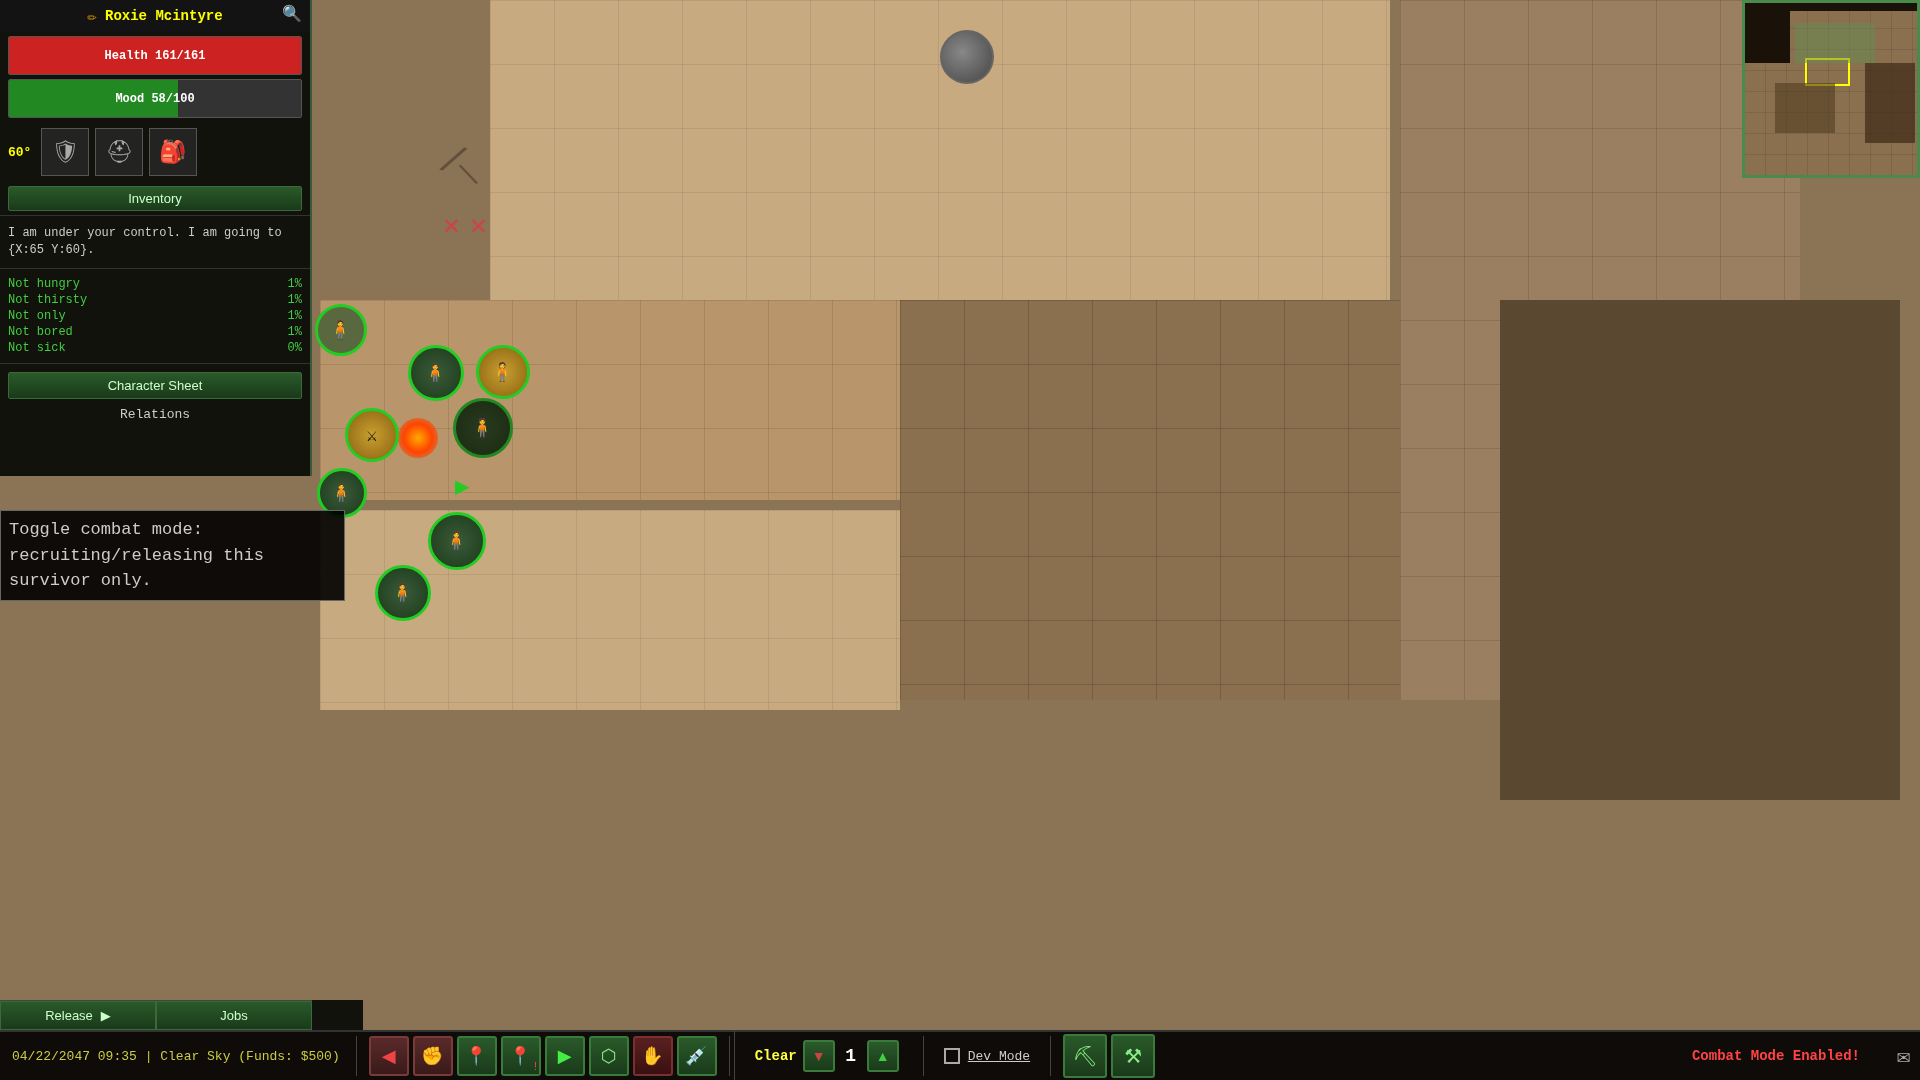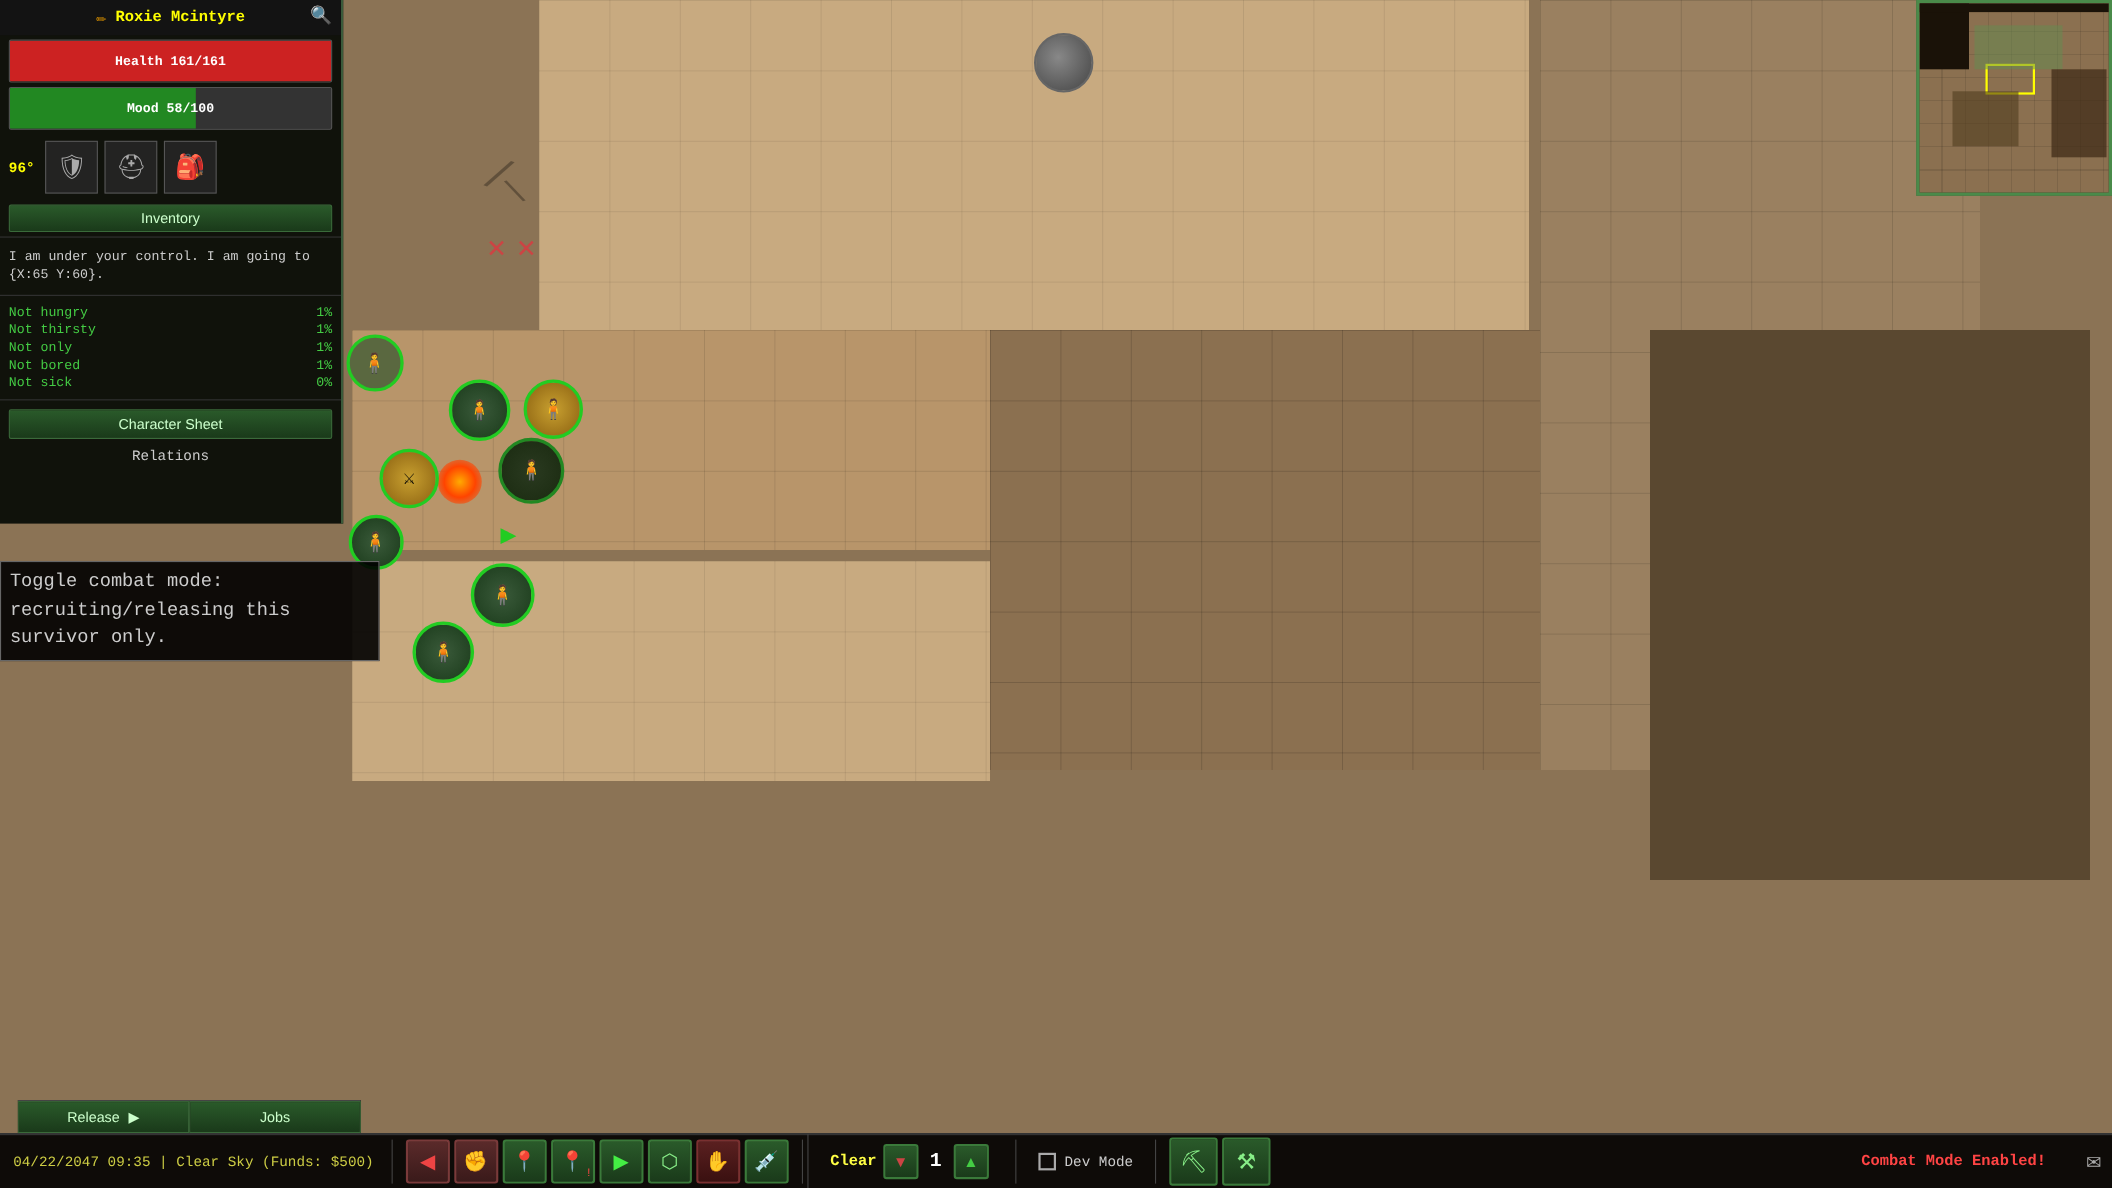--- a/index.html
+++ b/index.html
@@ -462,20 +462,21 @@
       width: 16px;
       height: 16px;
       border: 2px solid #aaa;
       background: transparent;
       cursor: pointer;
     }
 
     #dev-mode-label {
       color: #cccccc;
       font-size: 13px;
+      text-decoration: underline;
     }
 
     
     .skill-btn {
       width: 44px;
       height: 44px;
       background: linear-gradient(to bottom, #2a5a2a, #1a3a1a);
       border: 2px solid #3a7a3a;
       border-radius: 3px;
       cursor: pointer;
@@ -568,22 +569,22 @@
     .divider {
       height: 1px;
       background: #333;
       margin: 3px 0;
     }
 
     
     #panel-bottom-section {
       position: absolute;
       bottom: 50px;
-      left: 16px;
-      width: 312px;
+      left: 0;
+      width: 363px;
       background: rgba(5, 10, 5, 0.92);
     }
 
     
     .survivor {
       position: absolute;
       display: flex;
       align-items: center;
       justify-content: center;
     }
@@ -697,21 +698,21 @@
   </div>
 
   <div class="stat-bar-container" style="background: rgb(51, 51, 51);">
     <div class="stat-bar-fill" style="width:100%;background:#333;"></div>
     <div class="stat-bar-fill mood-fill" style="position:absolute;top:0;left:0;width:58%;"></div>
     <div class="stat-bar-text">Mood 58/100</div>
   </div>
 
   <div id="equipment-row">
     <span class="level-badge">
-      <span>96</span><span>°</span>
+      <span>60</span><span>°</span>
     </span>
     <div class="equip-slot">🛡</div>
     <div class="equip-slot">⛑</div>
     <div class="equip-slot">🎒</div>
   </div>
 
   <button class="panel-btn">Inventory</button>
 
   <div class="divider"></div>
 

